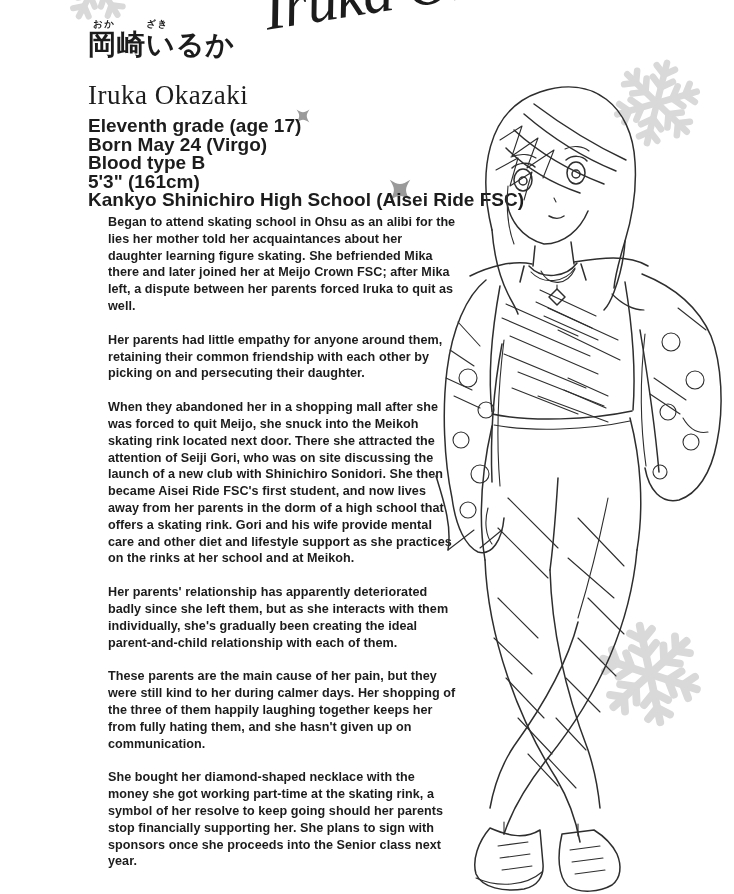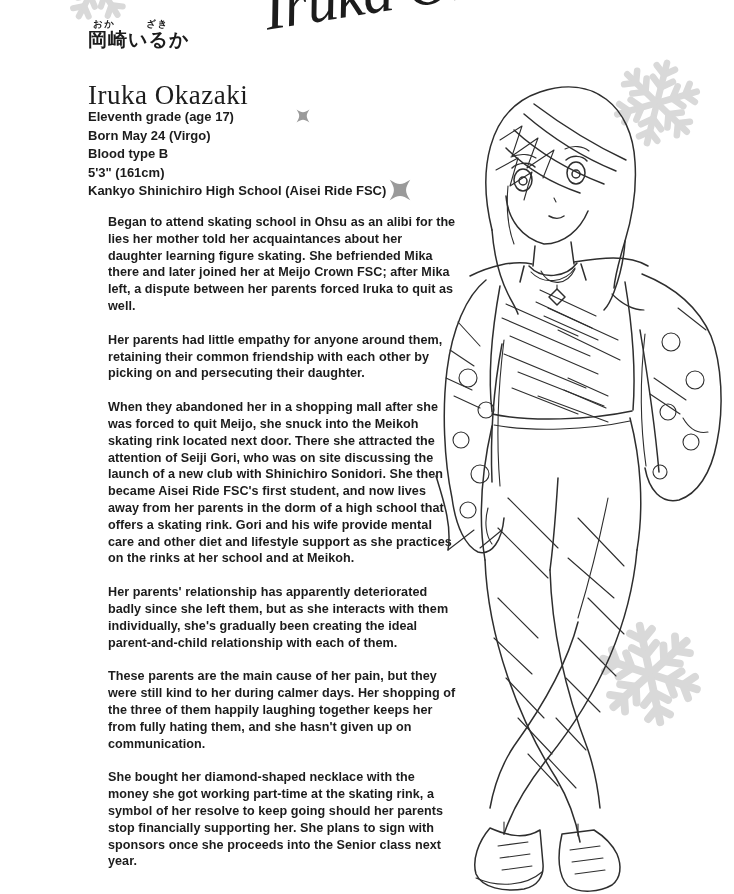--- a/index.html
+++ b/index.html
@@ -6,35 +6,35 @@
   .page{
     position:relative; width:734px; height:894px; overflow:hidden;
     background:#fff; color:var(--ink,#1c1c1c);
     font-family:"Liberation Sans","DejaVu Sans",sans-serif;
   }
   
   .jp-name{position:absolute; left:88px; top:18px;}
   .furigana{font-size:9.5px; letter-spacing:1.5px; font-weight:700; font-family:"Liberation Serif","DejaVu Serif",serif; height:12px;}
   .furigana span:first-child{margin-left:5px;}
   .furigana span:last-child{margin-left:27px;}
-  .kanji{font-size:19px; font-weight:700; font-family:"Liberation Serif","DejaVu Serif",serif; letter-spacing:1px; line-height:1.05;}
+  .kanji{font-size:28px; font-weight:700; font-family:"Liberation Serif","DejaVu Serif",serif; letter-spacing:1px; line-height:1.05;}
   
   .signature{
     position:absolute; left:264px; top:-26px; width:760px;
     font-family:"Liberation Serif","DejaVu Serif",serif; font-style:italic;
     font-size:62px; letter-spacing:-1px; white-space:nowrap;
     transform:rotate(-9deg); transform-origin:0 50%; color:var(--ink,#1c1c1c);
   }
   .name-en{
     position:absolute; left:88px; top:80px; margin:0;
     font-family:"Liberation Serif","DejaVu Serif",serif; font-weight:400;
     font-size:27px; letter-spacing:0.5px;
   }
-  .profile{position:absolute; left:88px; top:108px; list-style:none; margin:0; padding:0;
-    font-size:13px; line-height:18.6px; font-weight:600;}
+  .profile{position:absolute; left:88px; top:117px; list-style:none; margin:0; padding:0;
+    font-size:19px; line-height:18.6px; font-weight:600;}
   .bio{position:absolute; left:88px; top:214px; width:348px;margin-left:20px;}
   .bio p{margin:0 0 17px 0; font-size:12.6px; line-height:16.8px; font-weight:600; letter-spacing:0.05px;}
   
   .snowflake{position:absolute; color:var(--snowflake,#d9d9d9);}
   .sparkle{position:absolute; color:var(--sparkle,#9a9a9a);}
   .sketch{position:absolute; left:428px; top:78px;}
   .sketch path,.sketch line,.sketch ellipse,.sketch circle,.sketch polyline{
     stroke:var(--sketch,#2e2e2e); fill:none; stroke-width:1.5; stroke-linecap:round; stroke-linejoin:round;
   }
   .sketch .thin{stroke-width:1.1;}

